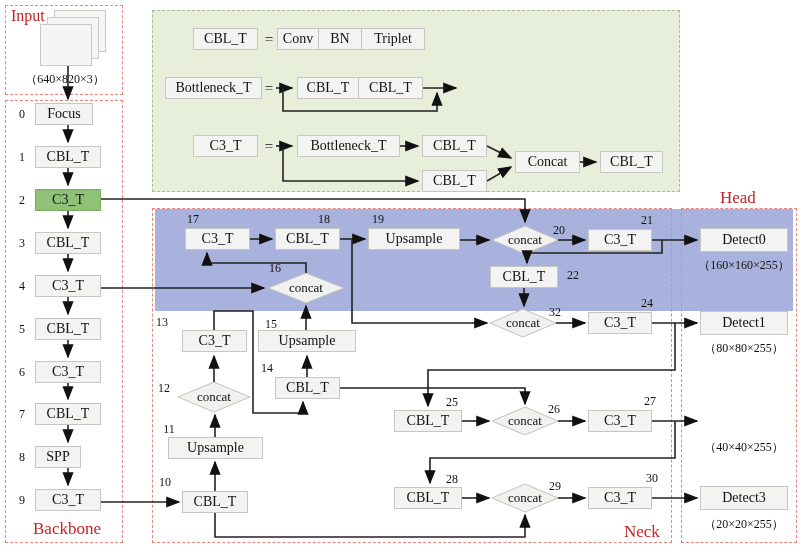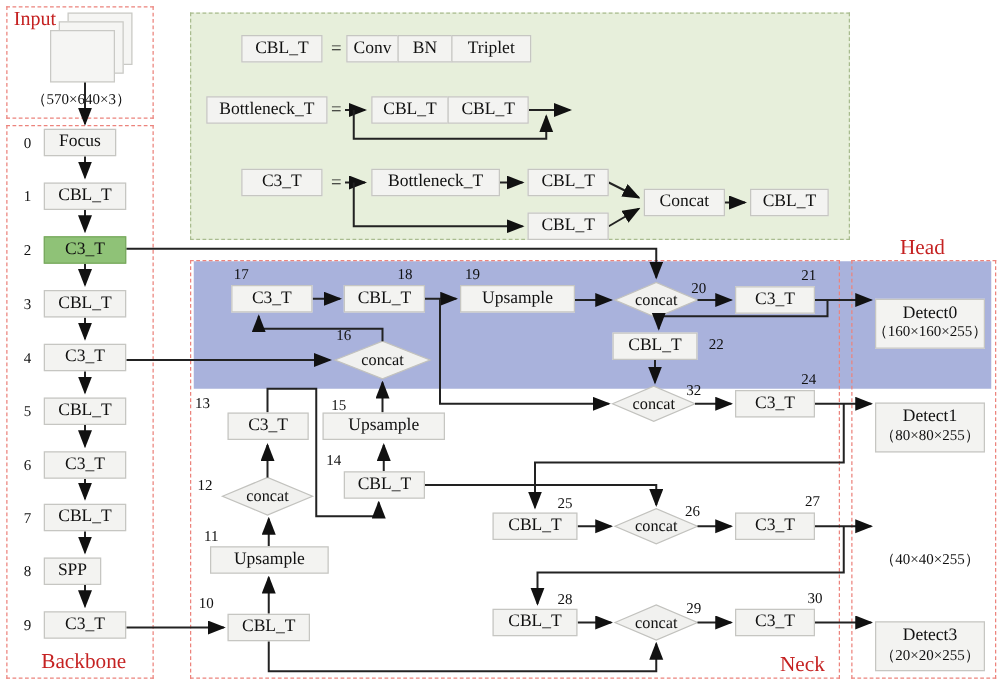--- a/index.html
+++ b/index.html
@@ -5,21 +5,21 @@
   html,body{margin:0;padding:0;background:#fff;}
   #stage{position:relative;width:800px;height:550px;background:#ffffff;
          font-family:"Liberation Serif","DejaVu Serif",serif;overflow:hidden;}
   .region{position:absolute;box-sizing:border-box;}
   .dashed-red{border:1px dashed #ec837c;}
   .legend-bg{background:#e7efdb;border:1px dashed #a9bc8f;}
   .blue-band{background:#a9b2dc;}
   .rtitle{position:absolute;color:#c52222;font-size:17px;line-height:18px;white-space:nowrap;}
   .box{position:absolute;box-sizing:border-box;background:#f3f3f1;border:1px solid #c6c6c2;
        text-align:center;font-size:14px;line-height:20px;height:22px;color:#111;white-space:nowrap;}
-  .box.tall{height:40px;line-height:22px;margin-top:11px;}
+  .box.tall{height:24px;line-height:22px;}
   .box.green{background:#8fc277;border-color:#79a95f;}
   .num{position:absolute;font-size:12px;color:#111;width:22px;text-align:center;line-height:14px;}
   .dlabel{position:absolute;text-align:center;font-size:13px;color:#111;line-height:14px;}
   .dims{position:absolute;text-align:center;font-size:12px;color:#111;white-space:nowrap;line-height:15px;}
   .eq{position:absolute;font-size:15px;color:#111;line-height:22px;text-align:center;}
   .stackrect{position:absolute;background:#f5f5f3;border:1px solid #c9c9c5;width:52px;height:42px;box-sizing:border-box;}
   svg.wires{position:absolute;left:0;top:0;}
   .wire{stroke:#222;stroke-width:1.6;fill:none;}
   .diamond{fill:#f1f1ef;stroke:#c2c2be;stroke-width:1;}
 </style>
@@ -36,21 +36,21 @@
   <div class="region dashed-red" style="left:681px;top:208px;width:116px;height:335px;"></div>
 
   <span class="rtitle" style="left:11px;top:7px;font-size:16px;">Input</span>
   <span class="rtitle" style="left:33px;top:520px;">Backbone</span>
   <span class="rtitle" style="left:624px;top:523px;">Neck</span>
   <span class="rtitle" style="left:720px;top:189px;">Head</span>
 
   <div class="stackrect" style="left:54px;top:10px;"></div>
   <div class="stackrect" style="left:47px;top:17px;"></div>
   <div class="stackrect" style="left:40px;top:24px;"></div>
-  <span class="dims" style="left:8px;top:72px;width:114px;">（570×640×3）</span>
+  <span class="dims" style="left:8px;top:72px;width:114px;">（640×820×3）</span>
 
   <svg class="wires" width="800" height="550">
     <defs>
       <marker id="ah" markerWidth="9" markerHeight="8" refX="8" refY="3.5" orient="auto">
         <path d="M0,0 L9,3.5 L0,7 z" fill="#111"></path>
       </marker>
     </defs>
 
     <polygon class="diamond" points="178,397 214,382 250,397 214,412"></polygon>
     <polygon class="diamond" points="268,288 306,273 344,288 306,303"></polygon>

